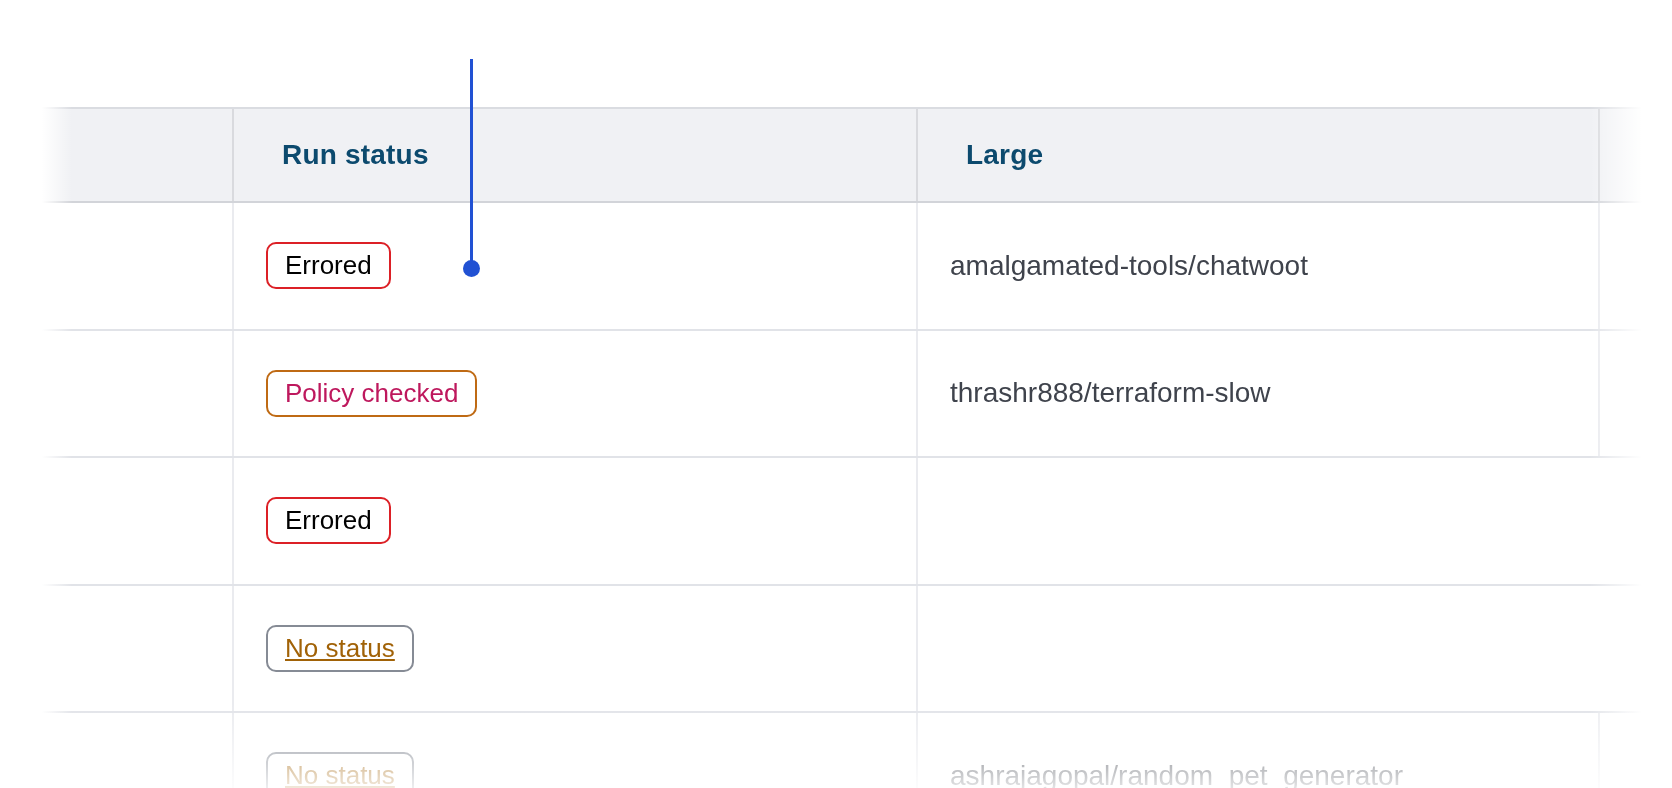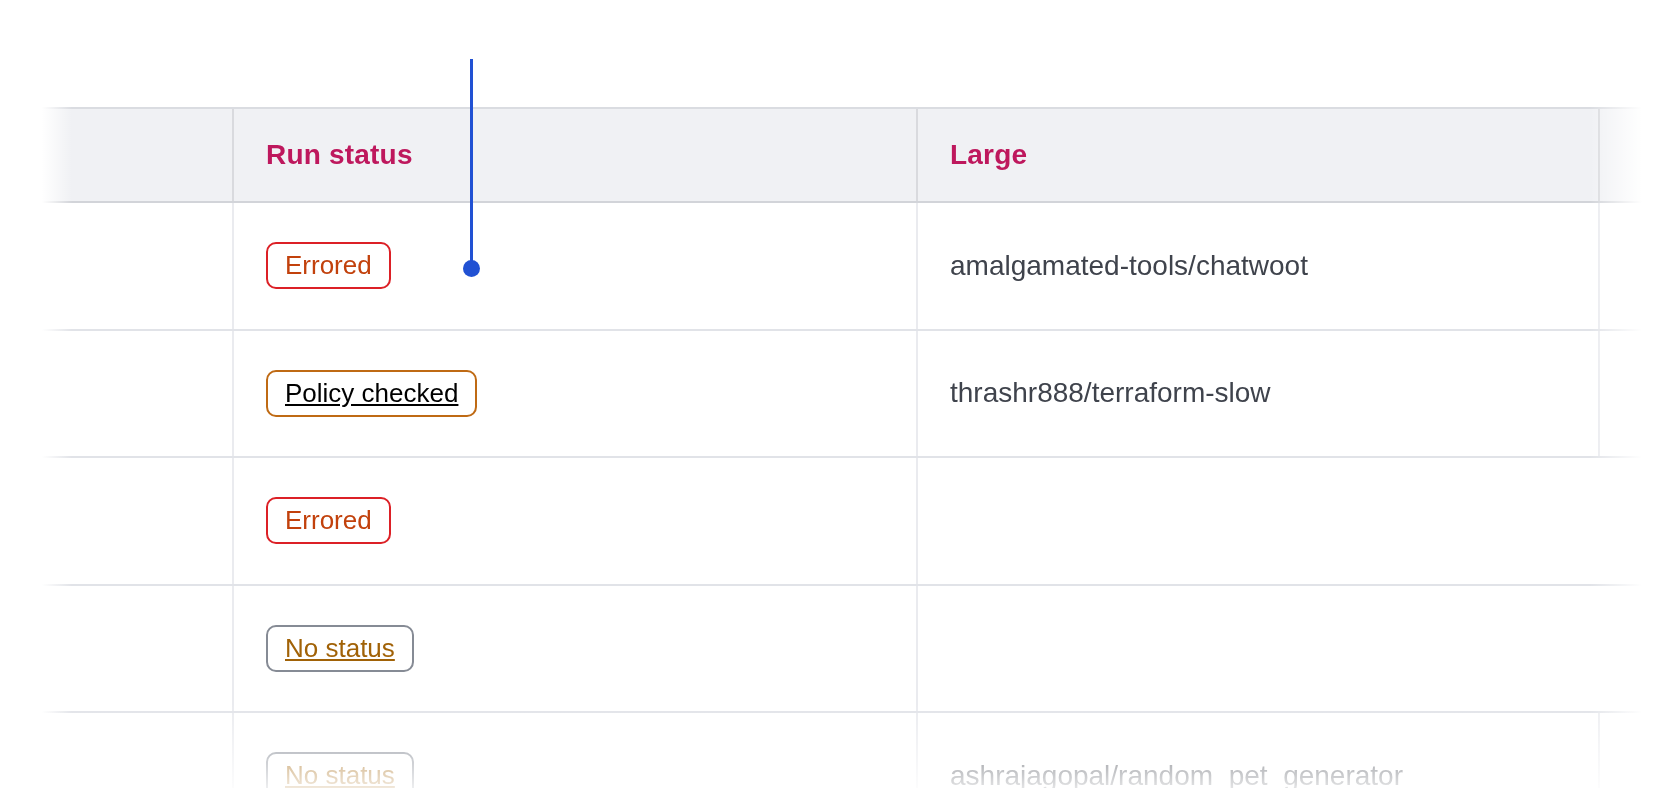--- a/index.html
+++ b/index.html
@@ -32,44 +32,45 @@
   .thead .cell:first-child { border-left: none; }
   .cell {
     display: flex;
     align-items: center;
     padding-left: 32px;
     overflow: hidden;
   }
   .th-label {
     font-size: 28px;
     font-weight: 700;
-    color: #be185d;
+    color: #0c4a6e;
     letter-spacing: 0.2px;
+    margin-left: 16px;
   }
   .row {
     height: 127.5px;
     background: #ffffff;
     border-bottom: 2px solid #e1e3e8;
   }
   .row .cell { border-left: 2px solid #eaebef; }
   .row .cell:first-child { border-left: none; }
 
   .badge {
     display: inline-flex;
     align-items: center;
     padding: 8px 17px;
     border: 2px solid;
     border-radius: 10px;
     font-size: 26px;
     line-height: 27px;
     white-space: nowrap;
     background: #ffffff;
   }
-  .badge-errored        { color: #c2410c; border-color: #dc2026; }
-  .badge-policy-checked { color: #000000; border-color: #bf6a14; text-decoration: underline; }
+  .badge-errored        { color: #000000; border-color: #dc2026; }
+  .badge-policy-checked { color: #be185d; border-color: #bf6a14; }
   .badge-no-status      { color: #a16207; border-color: #868b95; text-decoration: underline; }
 
   .repo {
     font-size: 28px;
     color: #3f434c;
     white-space: nowrap;
     text-align: center;
   }
 
   

